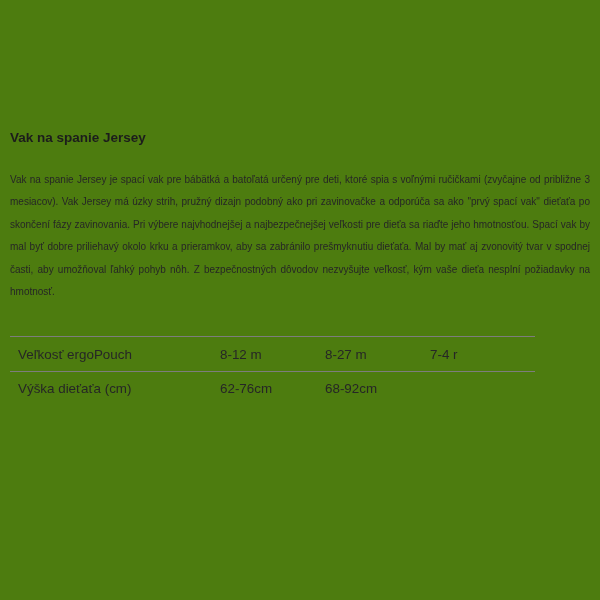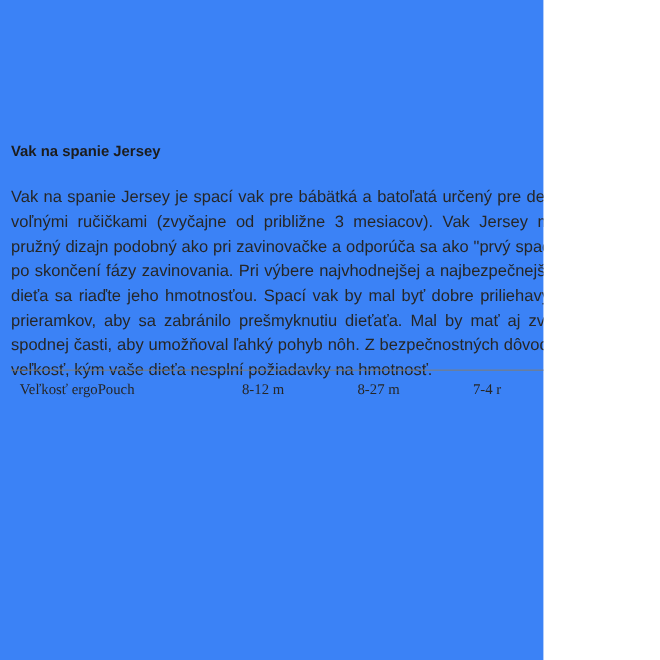--- a/index.html
+++ b/index.html
@@ -2,42 +2,42 @@
 <html><head>
 <meta charset="utf-8">
 <style>
   html, body {
     margin: 0;
     padding: 0;
     background: #ffffff;
   }
   .page {
     position: relative;
-    width: 494px;
+    width: 600px;
     height: 600px;
-    background: #3b82f6;
+    background: #4d7c0f;
     overflow: hidden;
     font-family: "Liberation Sans", sans-serif;
     color: #262626;
   }
   .heading {
     position: absolute;
     left: 10px;
     top: 129px;
     font-size: 13.5px;
     font-weight: bold;
     line-height: 18px;
     color: #1c1c1c;
   }
   .paragraph {
     position: absolute;
     left: 10px;
     top: 169px;
     width: 580px;
-    font-size: 15px;
+    font-size: 10px;
     line-height: 22.4px;
     text-align: justify;
     color: #262626;
   }
   table.size-table {
     position: absolute;
     left: 10px;
     top: 336px;
     width: 525px;
     border-collapse: collapse;
@@ -54,21 +54,20 @@
   }
   table.size-table tr.no-bottom {
     border-bottom: none;
   }
   table.size-table td {
     height: 33px;
     vertical-align: middle;
     padding: 0;
     white-space: nowrap;
     overflow: hidden;
-    font-family: Liberation Serif, serif;
   }
   table.size-table td.label {
     padding-left: 8px;
   }
   table.size-table tr:first-child td {
     height: 34px;
   }
 </style>
 </head>
 <body>
@@ -86,16 +85,22 @@
         <col class="c3">
         <col class="c4">
     </colgroup>
     <tbody>
       <tr>
         <td class="label">Veľkosť ergoPouch</td>
         <td>8-12 m</td>
         <td>8-27 m</td>
         <td>7-4 r</td>
       </tr>
+      <tr class="no-bottom">
+        <td class="label">Výška dieťaťa (cm)</td>
+        <td>62-76cm</td>
+        <td>68-92cm</td>
+        <td></td>
+      </tr>
     </tbody>
   </table>
 
 </div>
 
 </body></html>

